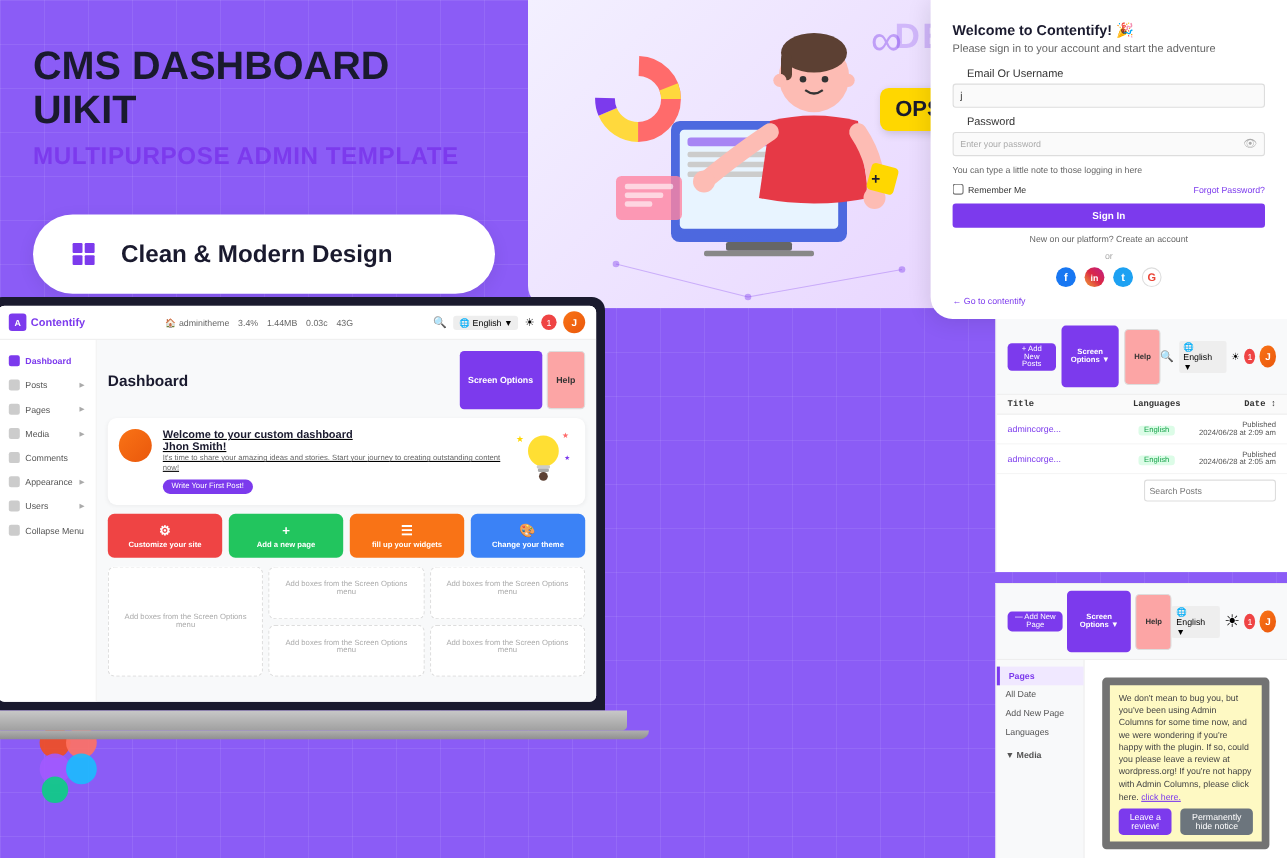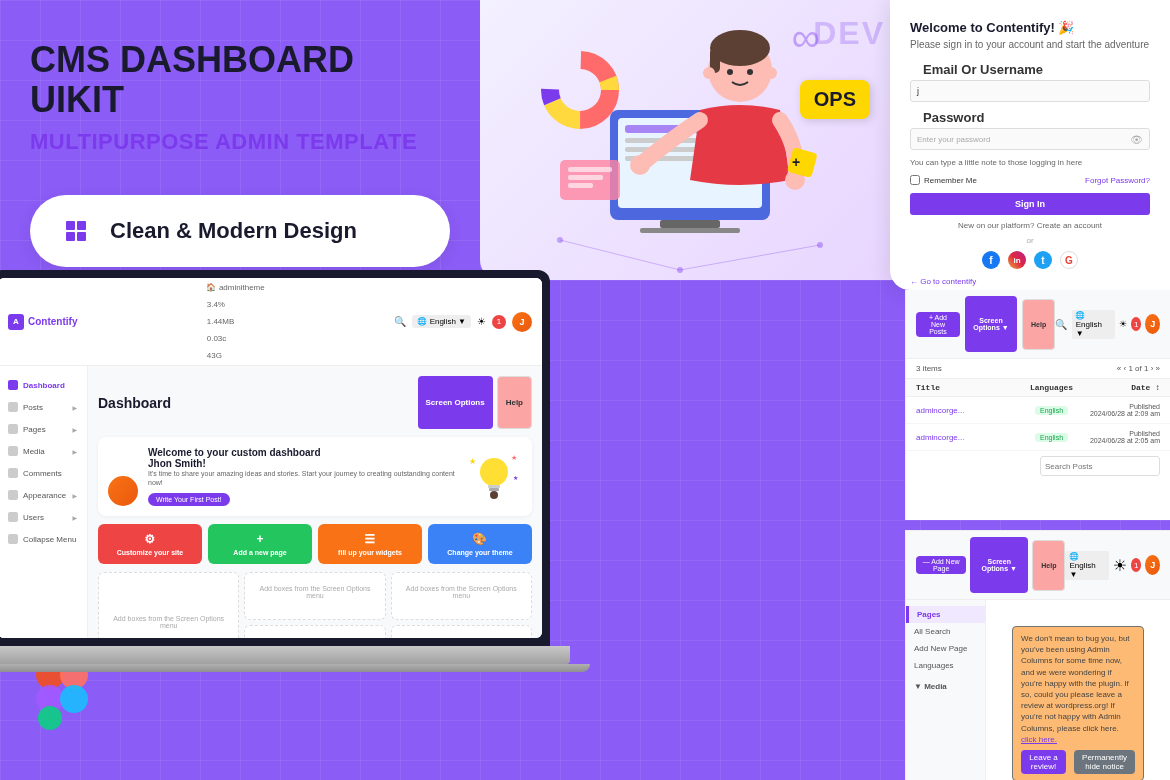--- a/index.html
+++ b/index.html
@@ -101,21 +101,21 @@
       overflow: hidden;
       display: flex;
       align-items: center;
       justify-content: center;
     }
 
     
     .login-panel {
       position: absolute;
       top: 0; right: 0;
-      width: 280px;
+      width: 324px;
       height: 290px;
       background: white;
       border-bottom-left-radius: 20px;
       padding: 20px;
       box-shadow: -2px 2px 20px rgba(0,0,0,0.1);
       font-size: 11px;
     }
 
     .login-title {
       font-size: 13px;
@@ -124,24 +124,24 @@
       margin-bottom: 4px;
     }
 
     .login-subtitle {
       font-size: 10px;
       color: #666;
       margin-bottom: 12px;
     }
 
     .login-label {
-      font-size: 13px;
+      font-size: 10px;
       color: #333;
       margin-bottom: 3px;
-      font-weight: 700;
+      font-weight: 400;
       padding-left: 13px;
     }
 
     .login-input {
       width: 100%;
       height: 22px;
       border: 1px solid #ddd;
       border-radius: 3px;
       margin-bottom: 8px;
       background: #fafafa;
@@ -293,21 +293,20 @@
       color: white;
       font-size: 8px;
       font-weight: 900;
     }
 
     .dash-nav-links {
       display: flex;
       gap: 8px;
       font-size: 8px;
       color: #666;
-      flex-direction: column;
     }
 
     .dash-header-right {
       display: flex;
       gap: 6px;
       align-items: center;
     }
 
     .dash-layout {
       display: flex;
@@ -395,23 +394,24 @@
       border: 1px solid #ddd;
     }
 
     
     .welcome-card {
       background: white;
       border-radius: 8px;
       padding: 10px;
       margin-bottom: 8px;
       display: flex;
-      align-items: flex-end;
+      align-items: flex-start;
       gap: 10px;
       box-shadow: 0 1px 4px rgba(0,0,0,0.05);
+      text-decoration: underline;
     }
 
     .welcome-avatar {
       width: 30px;
       height: 30px;
       border-radius: 50%;
       background: linear-gradient(135deg, #f97316, #ea580c);
       flex-shrink: 0;
     }
 
@@ -568,27 +568,27 @@
       padding: 3px 8px;
       background: #7C3AED;
       color: white;
       border: none;
       border-radius: 4px;
       font-size: 8px;
       cursor: pointer;
     }
 
     .pages-notice {
-      background: #fdba74;
-      border: 1px solid #737373;
+      background: #fef9c3;
+      border: 7px solid #737373;
       border-radius: 4px;
       padding: 6px 8px;
       font-size: 8px;
       color: #444;
-      margin: 20px;
+      margin: 10px;
       line-height: 1.4;
     }
 
     .pages-notice a {
       color: #7C3AED;
     }
 
     .pages-review-btn {
       display: inline-flex;
       align-items: center;
@@ -1011,24 +1011,20 @@
     </div>
     <div style="display:flex; align-items:center; gap:4px;">
       <span style="font-size:10px;">🔍</span>
       <span style="font-size:8px; background:#eee; padding:1px 4px; border-radius:2px;">🌐 English ▼</span>
       <span>☀</span>
       <div class="notif-badge">1</div>
       <div class="avatar-circle">J</div>
     </div>
   </div>
 
-  <div class="posts-toolbar">
-    <span>3 items</span>
-    <span style="margin-left:auto; float:right;">« ‹ 1 of 1 › »</span>
-  </div>
 
   <div class="posts-table-header">
     <span class="col-title">Title</span>
     <span class="col-lang">Languages</span>
     <span class="col-date">Date ↕</span>
   </div>
 
   <div class="posts-row">
     <span class="col-title" style="font-size:8px; color:#7C3AED;">admincorge...</span>
     <span class="col-lang" style="text-align:center;">
@@ -1069,21 +1065,21 @@
       <span style="font-size:8px; background:#eee; padding:1px 4px; border-radius:2px;">🌐 English ▼</span>
       <span>☀</span>
       <div class="notif-badge">1</div>
       <div class="avatar-circle">J</div>
     </div>
   </div>
 
   <div style="display:flex; gap:0; height: calc(100% - 34px);">
     <div style="width:80px; background:#f8f9fa; border-right:1px solid #eee; padding:6px 0; font-size:8px;">
       <div style="padding:4px 8px; font-weight:700; color:#7C3AED; background:#f0e8ff; border-left:3px solid #7C3AED;">Pages</div>
-      <div style="padding:4px 8px; color:#555;">All Search</div>
+      <div style="padding:4px 8px; color:#555;">All Date</div>
       <div style="padding:4px 8px; color:#555;">Add New Page</div>
       <div style="padding:4px 8px; color:#555;">Languages</div>
       <div style="padding:4px 8px; color:#555; margin-top:4px; font-weight:600;">▼ Media</div>
     </div>
 
     <div style="flex:1; padding:6px;">
 
       <div class="pages-notice">
         <span>We don't mean to bug you, but you've been using Admin Columns for some time now, and we were wondering if you're happy with the plugin. If so, could you please leave a review at wordpress.org! If you're not happy with Admin Columns, please click here.</span>
         <a href="#"> click here.</a>

